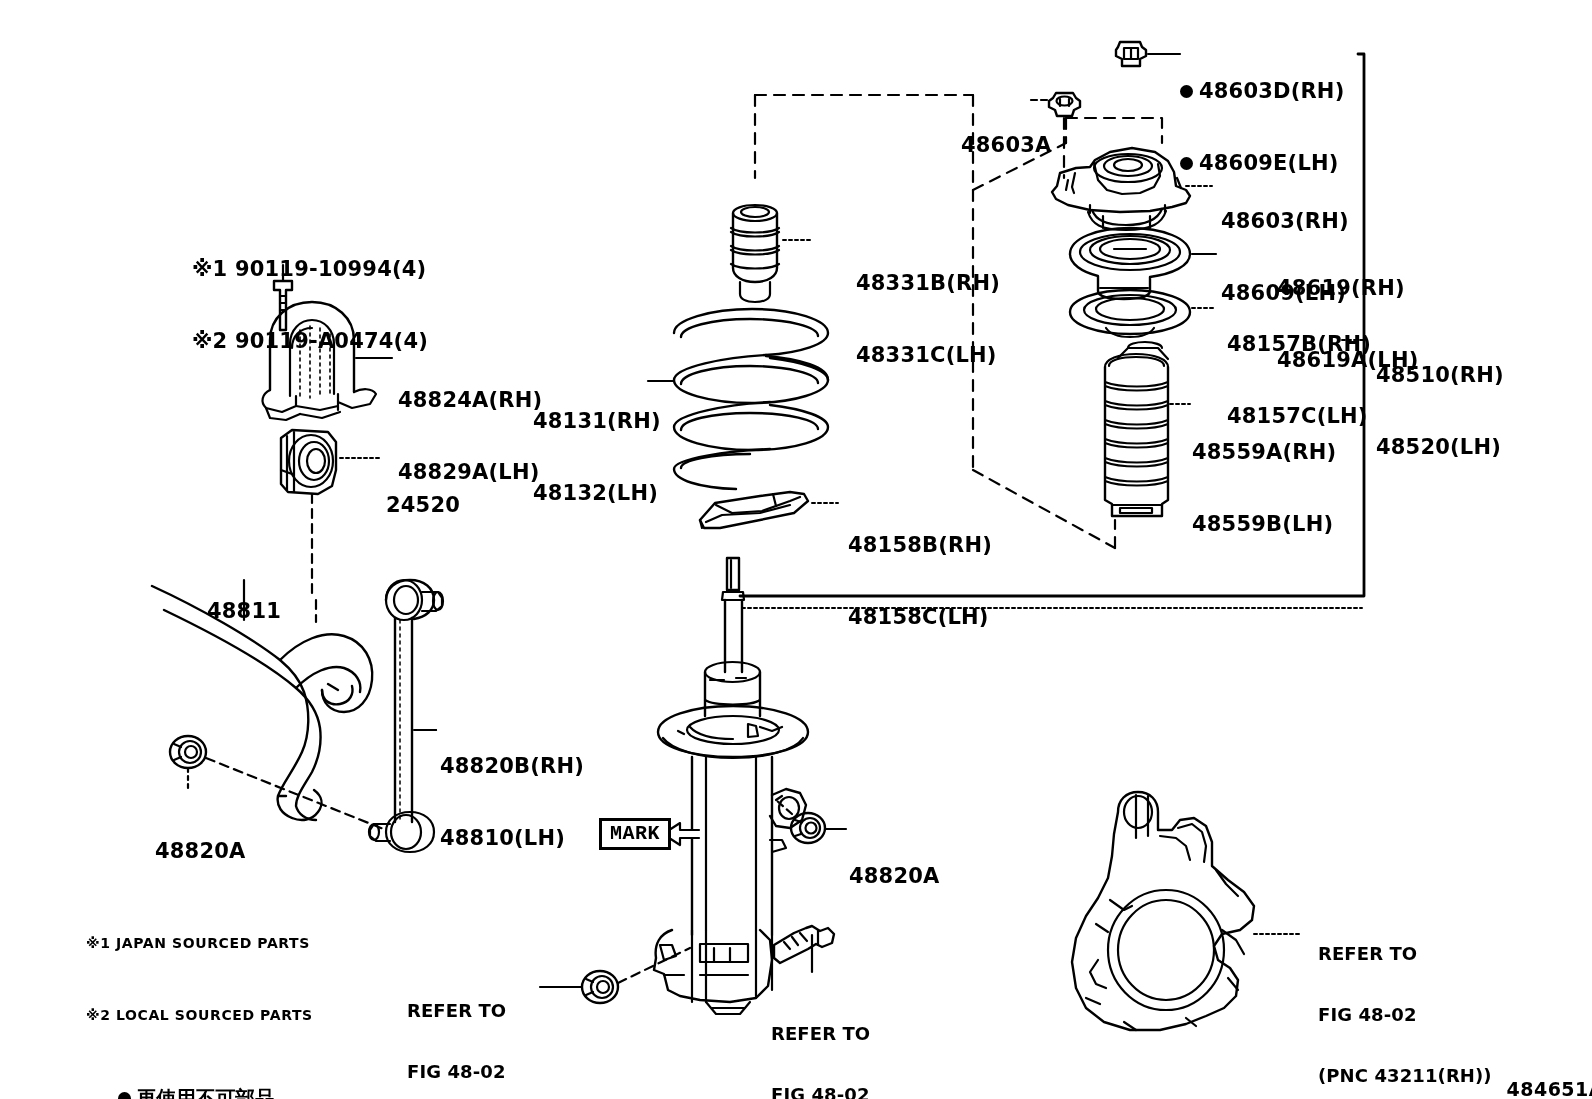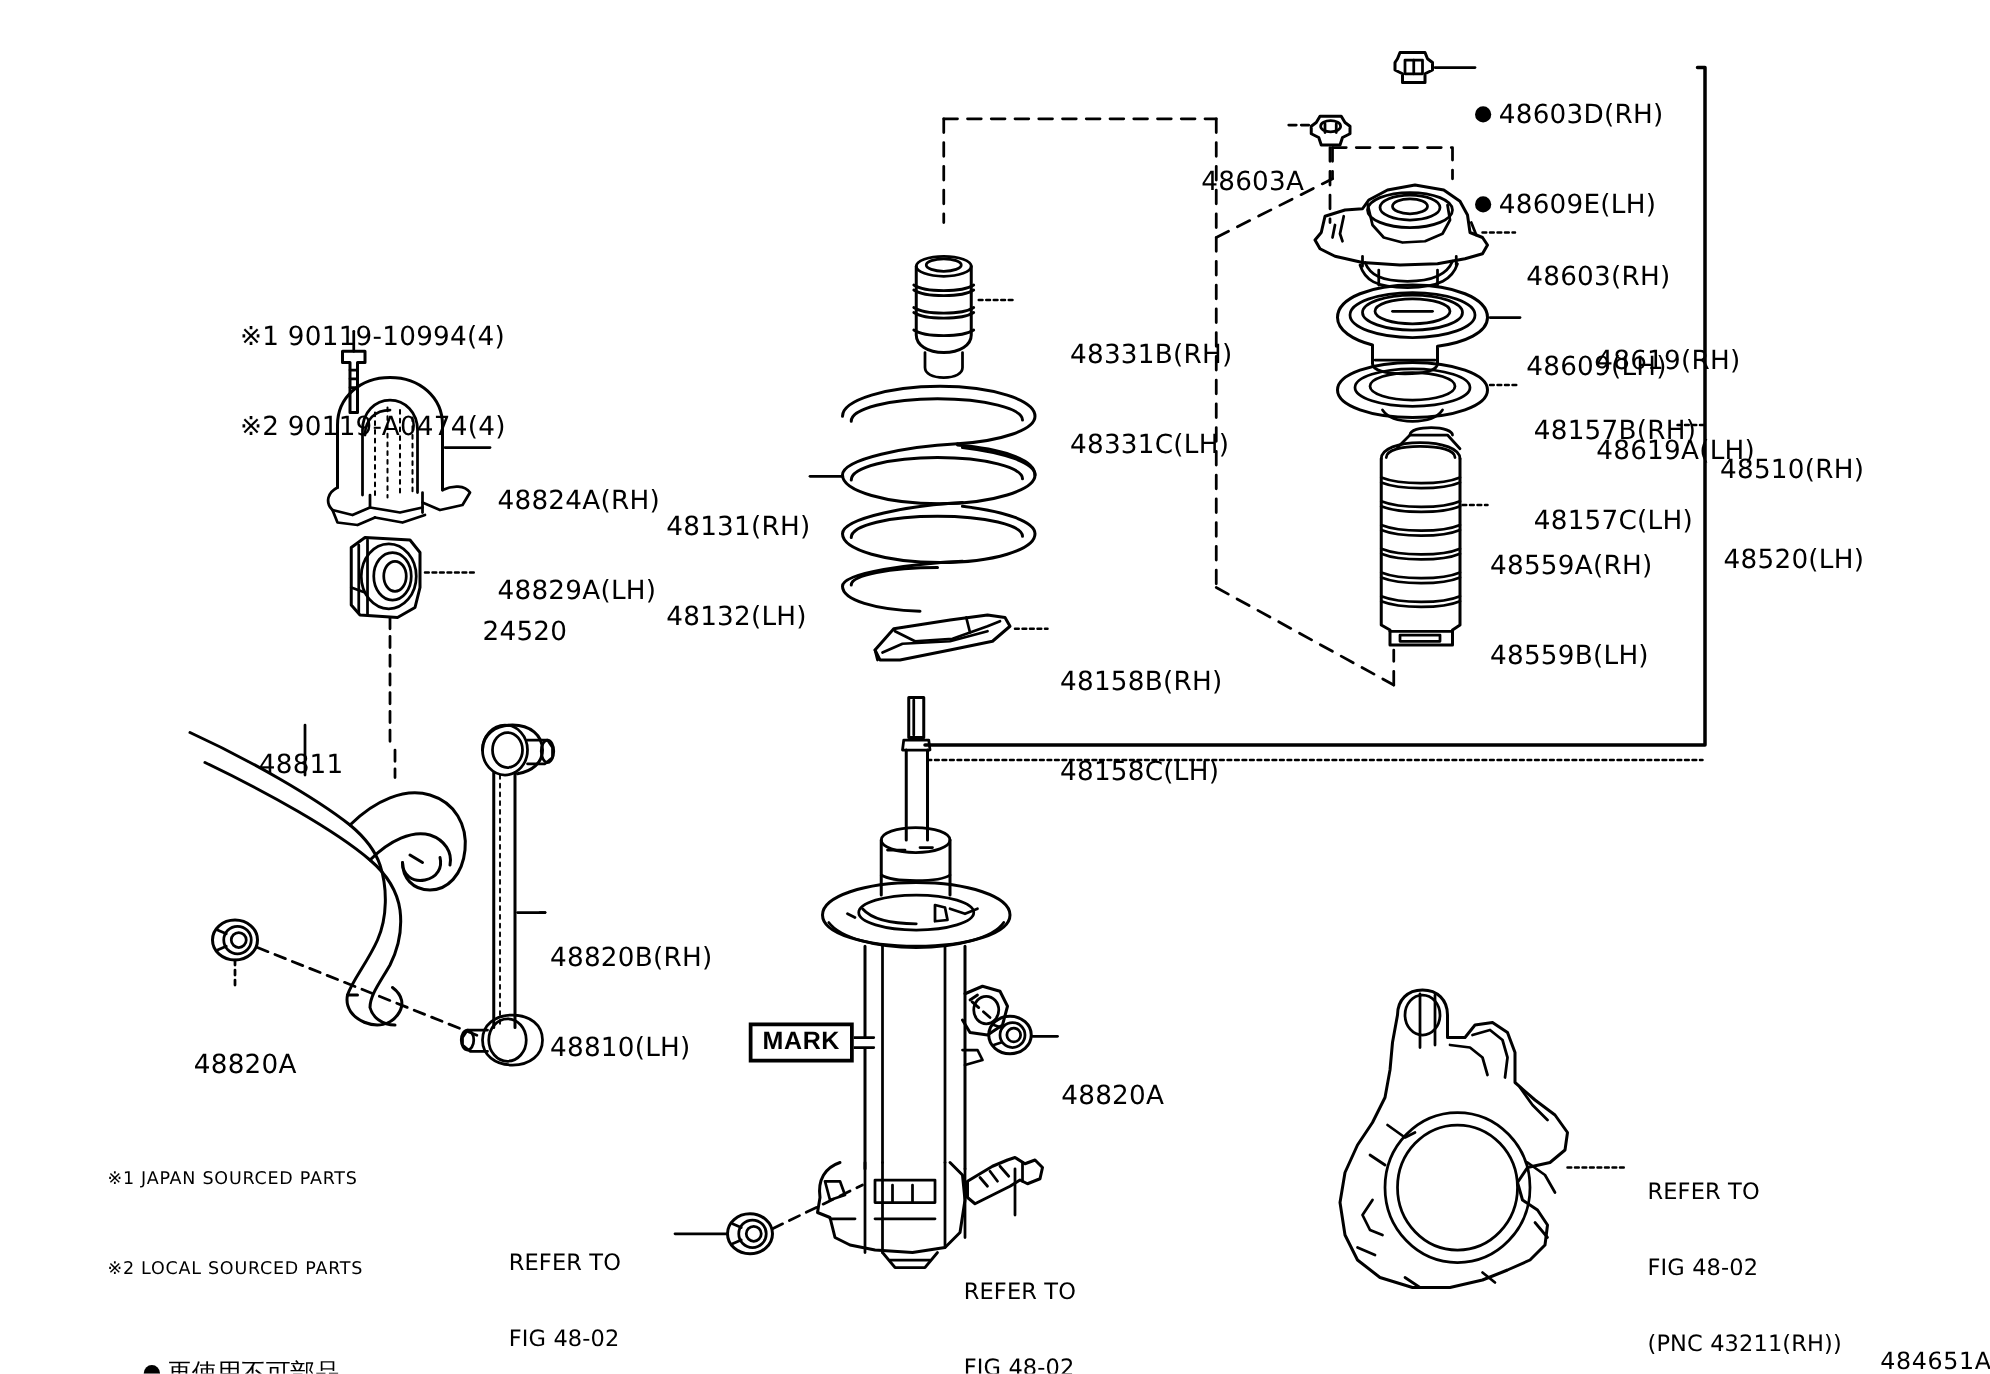--- a/index.html
+++ b/index.html
@@ -17,21 +17,21 @@
   }
   #art {
     position: absolute;
     left: 0; top: 0;
     width: 1592px;
     height: 1099px;
   }
   .lbl {
     position: absolute;
     font-family: "DejaVu Sans", sans-serif;
-    font-weight: normal;
+    font-weight: bold;
     color: #000;
     white-space: pre;
     line-height: 1.13;
     letter-spacing: -0.3px;
   }
   .lbl-num {
     font-size: 21px;
     letter-spacing: 0.2px;
   }
   .lbl-ref {
@@ -56,21 +56,21 @@
     height: 13px;
     border-radius: 50%;
     background: #000;
     vertical-align: 0px;
     margin-right: 6px;
   }
   .markbox {
     position: absolute;
     border: 3px solid #000;
     background: #fff;
-    font-family: Liberation Sans, sans-serif;
+    font-family: Liberation Mono, monospace;
     font-size: 20px;
     font-weight: bold;
     padding: 1px 8px 2px 8px;
     letter-spacing: 0.5px;
   }
 </style>
 </head>
 <body>
 
 <div id="page">
@@ -398,21 +398,21 @@
   <div class="lbl lbl-num" style="left:1277px; top:230px;">
     <div>48619(RH)</div>
     <div>48619A(LH)</div>
   </div>
 
   <div class="lbl lbl-num" style="left:1227px; top:286px;">
     <div>48157B(RH)</div>
     <div>48157C(LH)</div>
   </div>
 
-  <div class="lbl lbl-num" style="left:1376px; top:317px;text-align:right;">
+  <div class="lbl lbl-num" style="left:1376px; top:317px;">
     <div>48510(RH)</div>
     <div>48520(LH)</div>
   </div>
 
   <div class="lbl lbl-num" style="left:1192px; top:394px;">
     <div>48559A(RH)</div>
     <div>48559B(LH)</div>
   </div>
 
   <div class="lbl lbl-num" style="left:816px; top:225px;margin-left:40px;">

